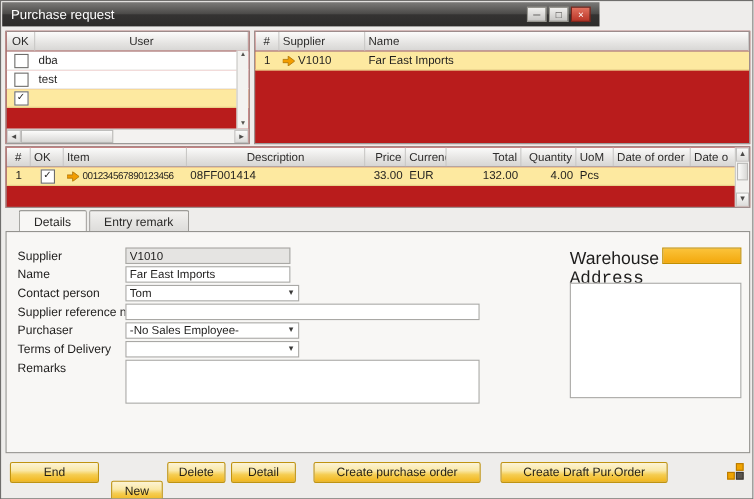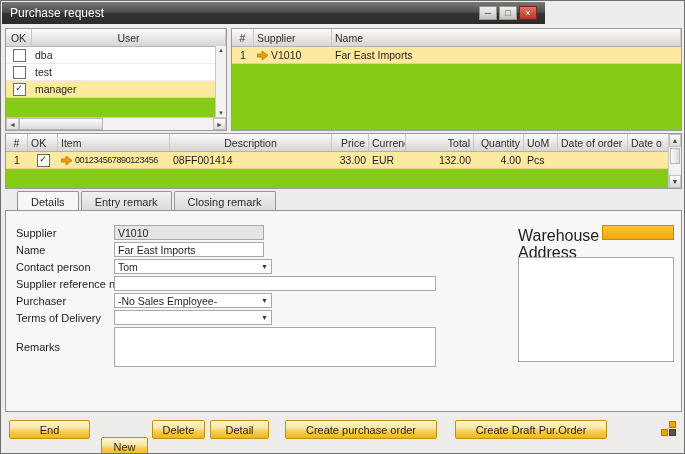--- a/index.html
+++ b/index.html
@@ -6,21 +6,21 @@
   .window{position:relative;width:685px;height:454px;background:#eeedeb;border:1px solid #6f6e6c;box-sizing:border-box;font-family:"Liberation Sans",sans-serif;font-size:11px;color:#201f1e;overflow:hidden;}
 
   
   .titlebar{position:absolute;left:1px;top:1px;width:543px;height:22px;background:linear-gradient(180deg,#7b7a78 0%,#4b4a48 48%,#343332 52%,#2d2c2a 100%);display:flex;align-items:center;padding:0 8px;box-sizing:border-box;}
   .title{color:#ffffff;font-size:12px;}
   .wcontrols{margin-left:auto;display:flex;gap:2px;}
   .wbtn{width:18px;height:14px;border:1px solid #97968f;background:linear-gradient(#f2f1ef,#c6c5c3);display:flex;align-items:center;justify-content:center;font-size:9px;line-height:1;color:#3a3938;box-sizing:border-box;}
   .wbtn.close{background:linear-gradient(#e2715f,#b93527);border-color:#7d241a;color:#fff;}
 
   
-  .grid{position:absolute;background:#84cc16;border:1px solid #9b9a98;box-sizing:border-box;overflow:hidden;}
+  .grid{position:absolute;background:#b91c1c;border:1px solid #9b9a98;box-sizing:border-box;overflow:hidden;}
   .ghead{display:flex;height:17px;background:linear-gradient(#fcfcfb,#e5e4e2 60%,#d7d6d4);border-bottom:1px solid #b3b2b0;font-size:10.5px;color:#2e2d2c;}
   .ghead .c{border-right:1px solid #c9c8c6;}
   .c{display:flex;align-items:center;justify-content:center;overflow:hidden;white-space:nowrap;box-sizing:border-box;padding:0 3px;}
   .left{justify-content:flex-start;}
   .right{justify-content:flex-end;}
   .grow{display:flex;height:16px;border-bottom:1px solid #edebе9;border-bottom:1px solid #edebe9;align-items:stretch;font-size:10.5px;background:#fff;}
   .grow.sel{background:#fde9a0;border-bottom-color:#e8d18a;}
   .cb{width:11px;height:11px;border:1px solid #6e6d6b;background:#fff;display:flex;align-items:center;justify-content:center;font-size:9px;line-height:1;color:#1c1b1a;box-sizing:content-box;align-self:center;}
   .chk{margin-top:-1px;}
   .linkarrow{display:flex;align-items:center;margin-right:3px;}
@@ -130,23 +130,20 @@
       <div class="c cuser">
           <span>test</span>
         </div>
     </div>
     <div class="grow sel">
       <div class="c cok">
           <span class="cb">
             <span class="chk">✓</span>
           </span>
         </div>
-      <div class="c cuser">
-          <span>manager</span>
-        </div>
     </div>
     <div class="vscroll">
       <span>▲</span>
       <span>▼</span>
     </div>
     <div class="hscroll">
       <span class="sa">◄</span>
       <span class="hthumb"></span>
       <span class="sa rightend">►</span>
     </div>
@@ -239,23 +236,20 @@
     </div>
   </div>
 
   <div class="tabs">
     <div class="tab active">
         <span>Details</span>
       </div>
     <div class="tab">
         <span>Entry remark</span>
       </div>
-    <div class="tab">
-        <span>Closing remark</span>
-      </div>
   </div>
 
   <div class="panel">
     <span class="lbl" style="top:16px;">Supplier</span>
     <input class="fld dis" style="left: 108px; top: 14px; width: 150px;" readonly="" value="V1010">
 
     <span class="lbl" style="top:33px;">Name</span>
     <input class="fld" style="left: 108px; top: 31px; width: 150px;" value="Far East Imports">
 
     <span class="lbl" style="top:50px;">Contact person</span>
@@ -272,27 +266,27 @@
       <span>-No Sales Employee-</span>
       <span class="carr">▼</span>
     </div>
 
     <span class="lbl" style="top:101px;">Terms of Delivery</span>
     <div class="combo" style="left:108px;top:99px;width:158px;">
       <span></span>
       <span class="carr">▼</span>
     </div>
 
-    <span class="lbl" style="top:118px;margin-top:12px;">Remarks</span>
+    <span class="lbl" style="top:118px;">Remarks</span>
     <textarea class="tarea" style="left: 108px; top: 116px; width: 322px; height: 40px;"></textarea>
 
     <span class="lblr" style="top:16px;">Warehouse</span>
     <input class="fld gold" style="left: 596px; top: 14px; width: 72px;" value="">
 
-    <span class="lblr" style="top:33px;">Address</span>
+    <span class="lblr" style="top:33px;font-family:Liberation Mono, monospace;">Address</span>
     <textarea class="tarea" style="left: 512px; top: 46px; width: 156px; height: 105px;"></textarea>
   </div>
 
   <div class="btn" style="left:8px;width:81px;">
       <span>End</span>
     </div>
   <div class="btn" style="left:100px;width:47px;margin-top:17px;">
       <span>New</span>
     </div>
   <div class="btn" style="left:151px;width:53px;">

